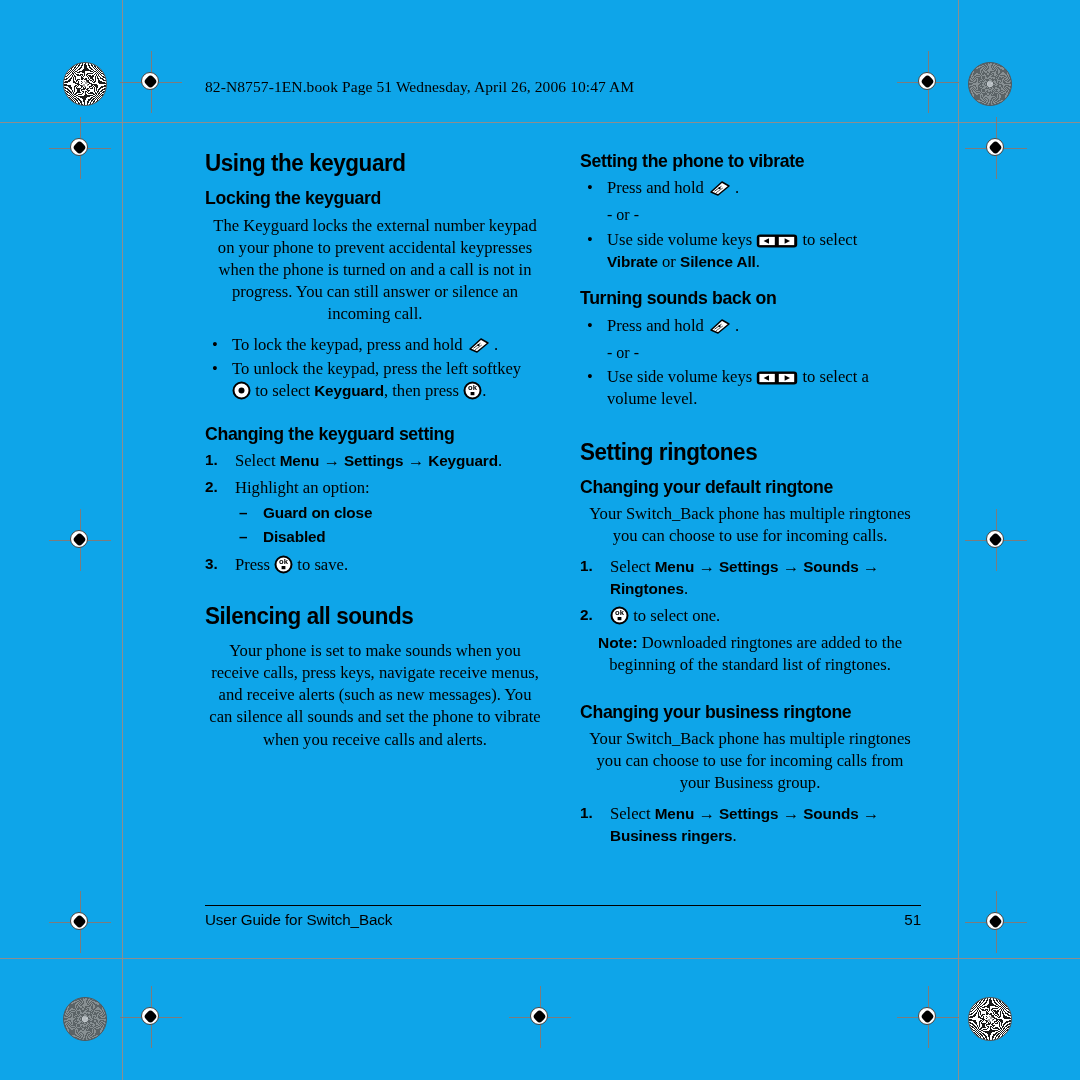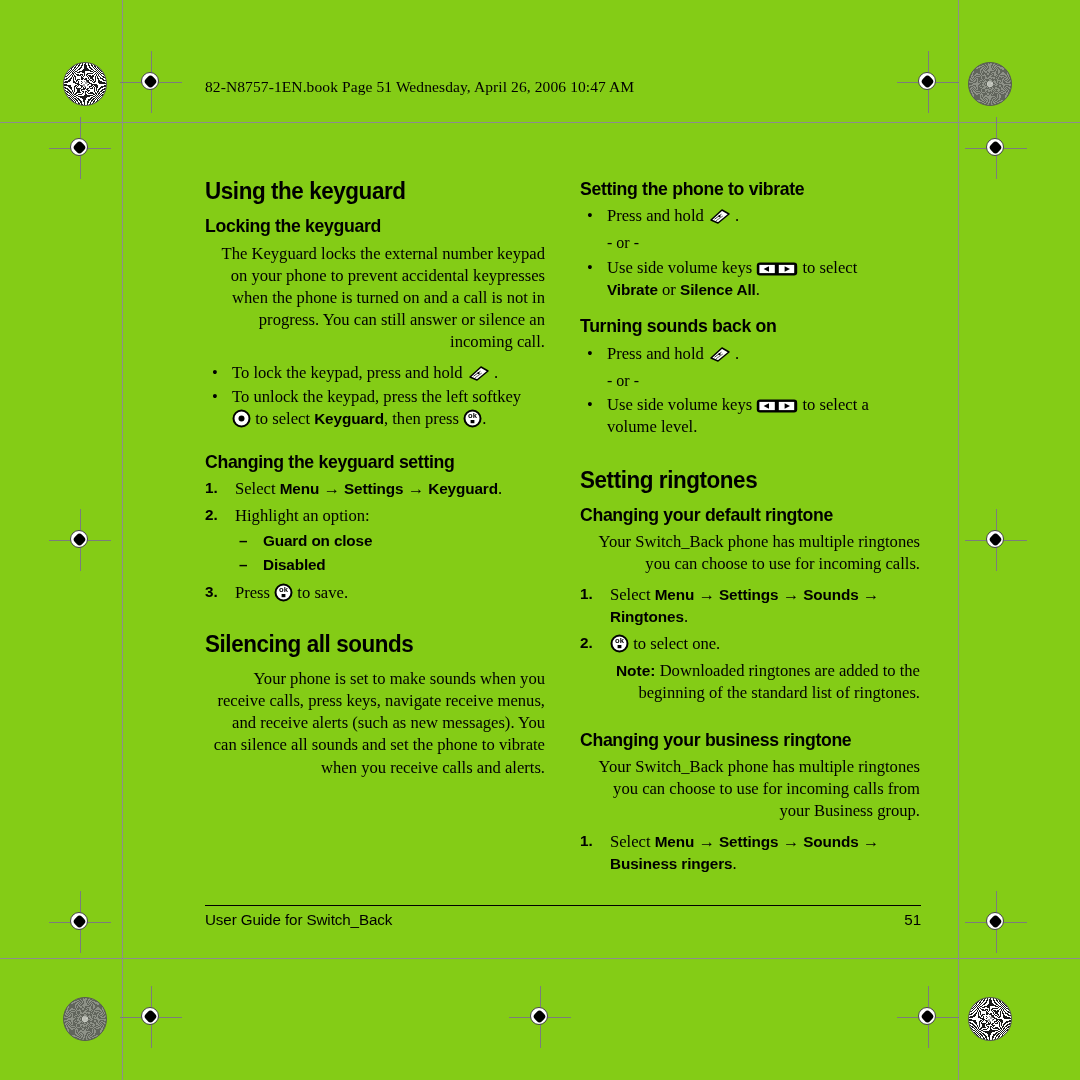--- a/index.html
+++ b/index.html
@@ -4,21 +4,21 @@
 <style>
   html, body {
     margin: 0;
     padding: 0;
     background: #ffffff;
   }
   .page {
     position: relative;
     width: 1080px;
     height: 1080px;
-    background: #84cc16;
+    background: #0ea5e9;
     overflow: hidden;
     font-family: "Liberation Serif", "DejaVu Serif", serif;
     color: #000000;
   }
 
   
   .trim-line { position: absolute; background: #8d8d8d; }
   .trim-v { width: 1px; }
   .trim-h { height: 1px; }
 
@@ -99,21 +99,21 @@
   }
 
   .columns {
     position: absolute;
     top: 72px;
     left: 0;
     width: 716px;
     display: flex;
     gap: 35px;
   }
-  .col { width: 340px; margin-top: 28px; }
+  .col { width: 340px; }
 
   h1.sec {
     font-family: "Liberation Sans", sans-serif;
     font-weight: bold;
     font-size: 23.5px;
     letter-spacing: -0.45px;
     margin: 0 0 11px 0;
     line-height: 1.12;
     transform: scaleX(.955);
     transform-origin: left center;
@@ -130,21 +130,21 @@
   }
   .spacer-lg { height: 22px; }
   .spacer-md { height: 15px; }
   .spacer-sm { height: 8px; }
 
   p.body {
     font-family: "Liberation Serif", serif;
     font-size: 16.6px;
     line-height: 1.33;
     margin: 0 0 9px 0;
-    text-align: right;
+    text-align: center;
   }
 
   
   ul.bullets { list-style: none; margin: 0 0 6px 0; padding: 0; }
   ul.bullets > li {
     position: relative;
     padding-left: 27px;
     font-family: "Liberation Serif", serif;
     font-size: 16.6px;
     line-height: 1.33;

